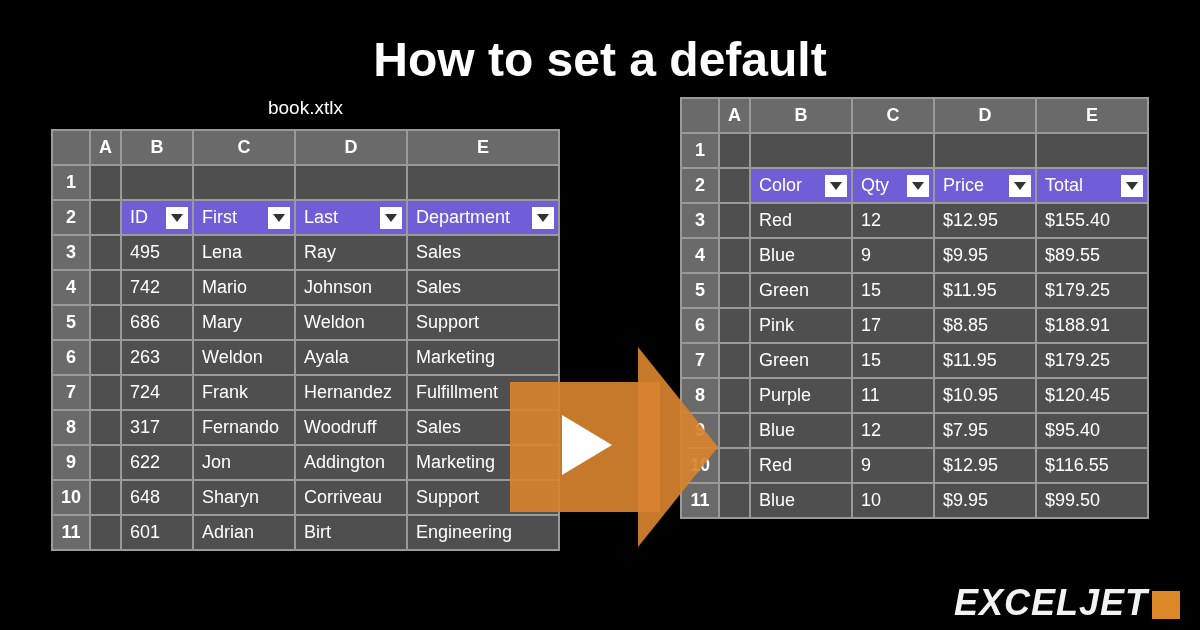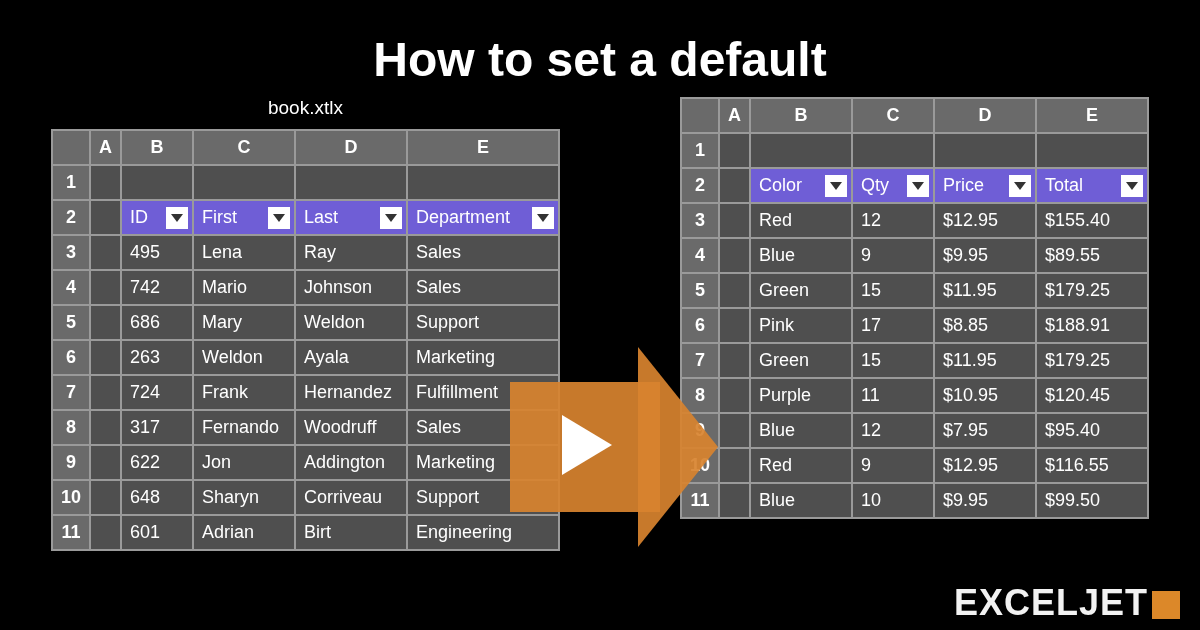--- a/index.html
+++ b/index.html
@@ -130,20 +130,21 @@
   }
 
   .brand {
     position: absolute;
     right: 20px;
     bottom: 6px;
     font-size: 36px;
     font-weight: 800;
     letter-spacing: 1px;
     color: #fff;
+    font-style: italic;
     opacity: 0.95;
   }
   .brand .accent {
     display: inline-block;
     width: 28px; height: 28px;
     background: #e8902c;
     margin-left: 4px;
     vertical-align: middle;
   }
 </style>

